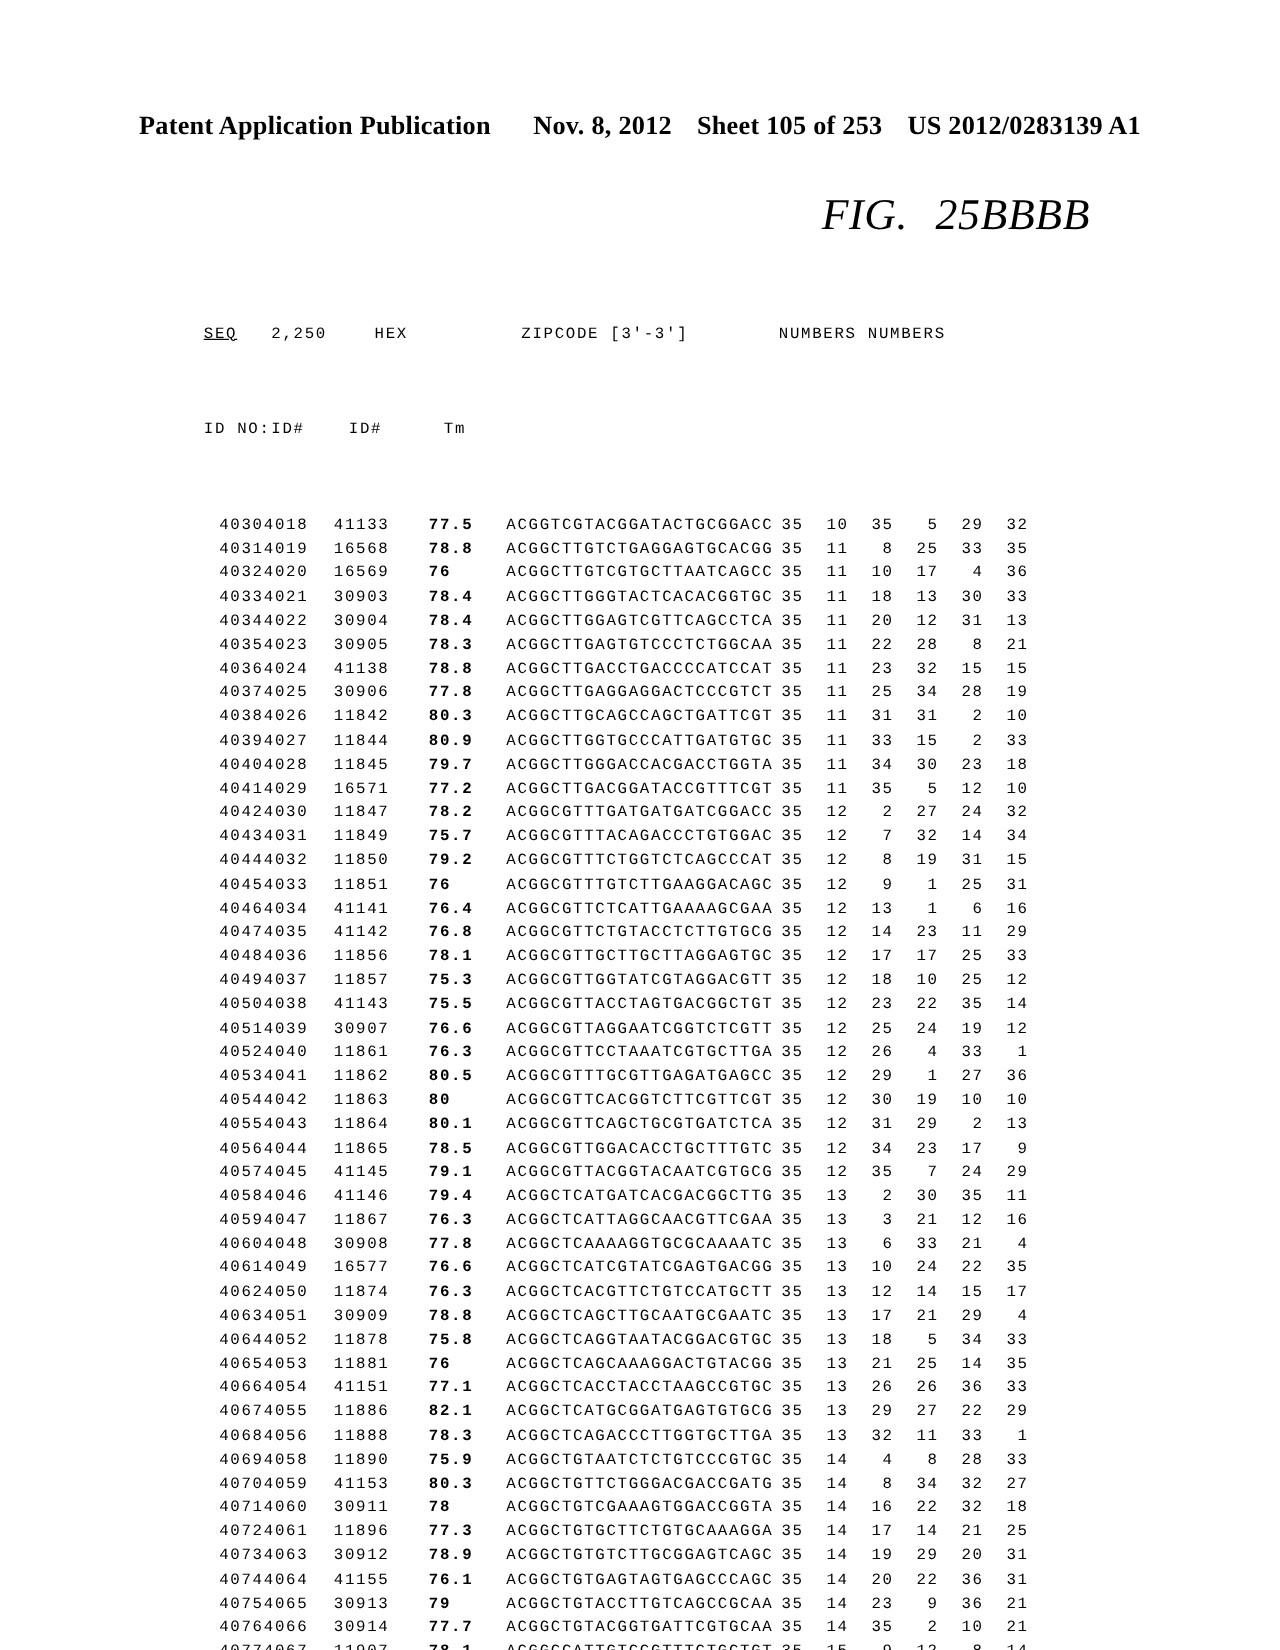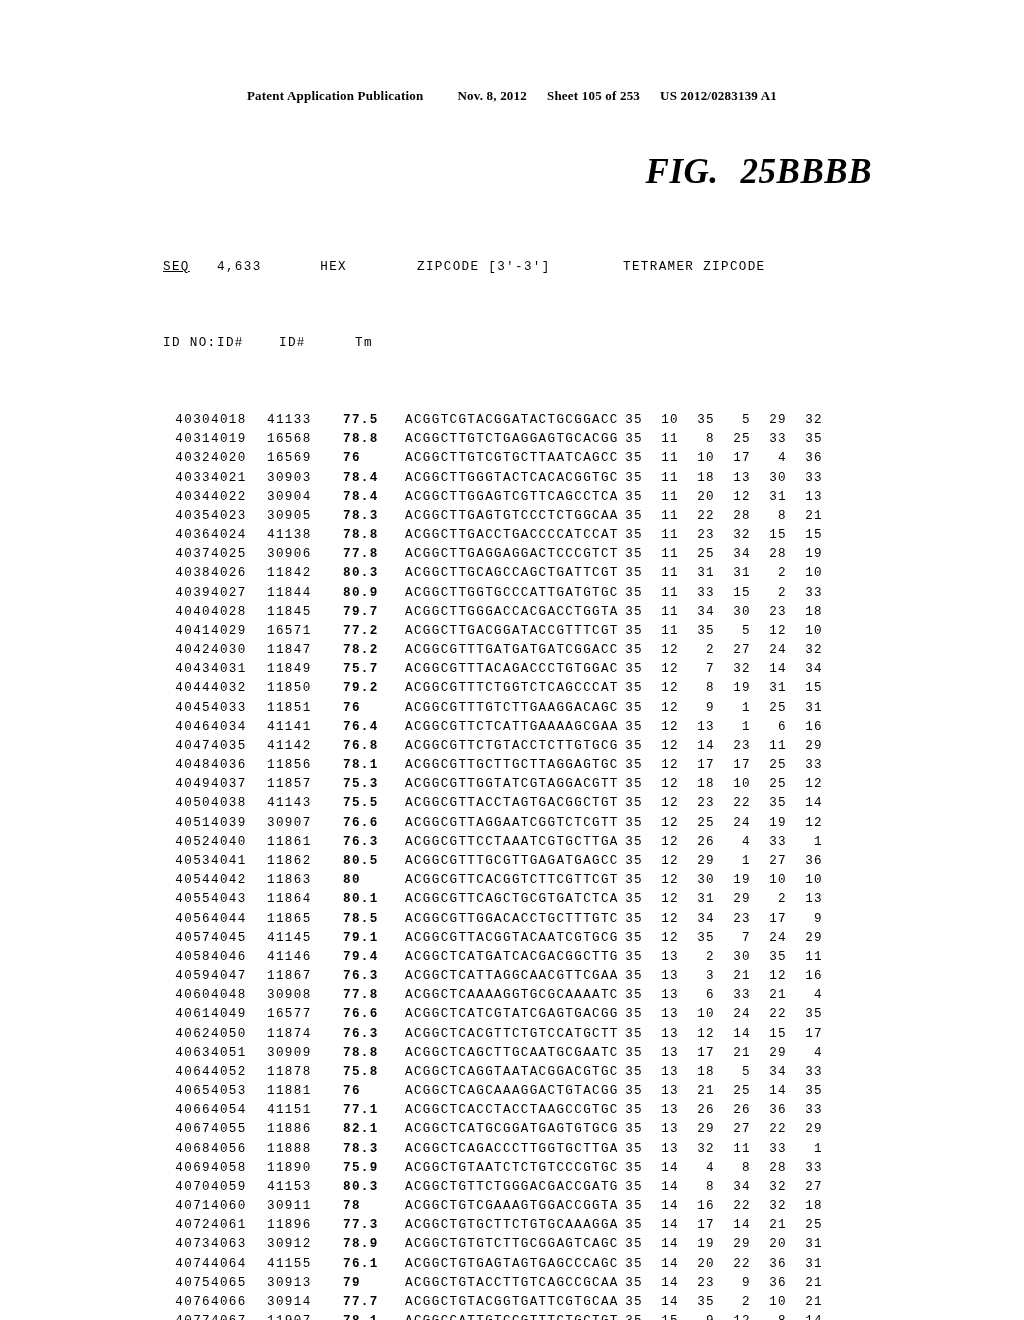--- a/index.html
+++ b/index.html
@@ -18,36 +18,36 @@
 
   
   #pub-header {
     position: absolute;
     left: 0;
     top: 88px;
     width: 1024px;
     text-align: center;
     font-family: "Liberation Serif", serif;
     font-weight: bold;
-    font-size: 13px;
+    font-size: 21px;
     letter-spacing: 0.2px;
     white-space: nowrap;
   }
   #pub-header .seg { display: inline-block; }
   #pub-header .gap-lg { display: inline-block; width: 34px; }
   #pub-header .gap-md { display: inline-block; width: 20px; }
 
   
   #fig-title {
     position: absolute;
     right: 152px;
     top: 152px;
     font-family: "Liberation Serif", serif;
     font-style: italic;
-    font-weight: bold;
+    font-weight: normal;
     font-size: 35px;
     letter-spacing: 0.5px;
     white-space: nowrap;
   }
   #fig-title .fignum { margin-left: 22px; }
 
   
   #seq-table {
     position: absolute;
     left: 163px;
@@ -69,37 +69,37 @@
   .c-id    { display: inline-block; width: 56px;  }
   .c-hex   { display: inline-block; width: 68px;  text-align: left; }
   .c-tm    { display: inline-block; width: 54px;  text-align: left;  padding-left: 8px; font-weight: bold;}
   .c-zip   { display: inline-block; width: 208px; text-align: center;  padding-left: 8px;}
   .c-tet   { display: inline-block; width: 30px;  text-align: right; }
   .c-tet-w { display: inline-block; width: 36px;  text-align: right; }
 
   
   .h-a { display: inline-block; width: 48px;  text-align: left; text-decoration: underline; }
   .h-b { display: inline-block; width: 56px;  text-align: left; padding-left: 6px;}
-  .h-c { display: inline-block; width: 68px;  text-align: right; padding-left: 6px;}
+  .h-c { display: inline-block; width: 68px;  text-align: center; padding-left: 6px;}
   .h-d { display: inline-block; width: 62px;  text-align: left; padding-left: 8px;}
   .h-e { display: inline-block; width: 206px; text-align: left; }
   .h-f { display: inline-block; text-align: left; }
 
   .h2-a { display: inline-block; width: 48px;  text-align: left; }
   .h2-b { display: inline-block; width: 56px;  text-align: left; padding-left: 6px;}
   .h2-c { display: inline-block; width: 68px;  text-align: left; padding-left: 6px;}
   .h2-d { display: inline-block; text-align: right; padding-left: 8px;}
 </style>
 </head>
 <body>
 
 <div id="pub-header"><span class="seg">Patent Application Publication</span><span class="gap-lg"></span><span class="seg">Nov. 8, 2012</span><span class="gap-md"></span><span class="seg">Sheet 105 of 253</span><span class="gap-md"></span><span class="seg">US 2012/0283139 A1</span></div>
 
 <div id="fig-title"><span>FIG.</span><span class="fignum">25BBBB</span></div>
 
 <div id="seq-table">
 
-  <div class="hdr-line"><span class="h-a">SEQ</span><span class="h-b">4,633</span><span class="h-c">HEX</span><span class="h-d"></span><span class="h-e">ZIPCODE [3'-3']</span><span class="h-f">TETRAMER ZIPCODE</span></div>
+  <div class="hdr-line"><span class="h-a">SEQ</span><span class="h-b">2,250</span><span class="h-c">HEX</span><span class="h-d"></span><span class="h-e">ZIPCODE [3'-3']</span><span class="h-f">NUMBERS NUMBERS</span></div>
 
   <div class="hdr-line"><span class="h2-a">ID NO:</span><span class="h2-b">ID#</span><span class="h2-c">ID#</span><span class="h2-d">Tm</span></div>
 
   <div id="rows-container"><div class="row"><span class="c-seq">4030</span><span class="c-id">4018</span><span class="c-hex">41133</span><span class="c-tm">77.5</span><span class="c-zip">ACGGTCGTACGGATACTGCGGACC</span><span class="c-tet">35</span><span class="c-tet-w">10</span><span class="c-tet-w">35</span><span class="c-tet-w">5</span><span class="c-tet-w">29</span><span class="c-tet-w">32</span></div><div class="row"><span class="c-seq">4031</span><span class="c-id">4019</span><span class="c-hex">16568</span><span class="c-tm">78.8</span><span class="c-zip">ACGGCTTGTCTGAGGAGTGCACGG</span><span class="c-tet">35</span><span class="c-tet-w">11</span><span class="c-tet-w">8</span><span class="c-tet-w">25</span><span class="c-tet-w">33</span><span class="c-tet-w">35</span></div><div class="row"><span class="c-seq">4032</span><span class="c-id">4020</span><span class="c-hex">16569</span><span class="c-tm">76</span><span class="c-zip">ACGGCTTGTCGTGCTTAATCAGCC</span><span class="c-tet">35</span><span class="c-tet-w">11</span><span class="c-tet-w">10</span><span class="c-tet-w">17</span><span class="c-tet-w">4</span><span class="c-tet-w">36</span></div><div class="row"><span class="c-seq">4033</span><span class="c-id">4021</span><span class="c-hex">30903</span><span class="c-tm">78.4</span><span class="c-zip">ACGGCTTGGGTACTCACACGGTGC</span><span class="c-tet">35</span><span class="c-tet-w">11</span><span class="c-tet-w">18</span><span class="c-tet-w">13</span><span class="c-tet-w">30</span><span class="c-tet-w">33</span></div><div class="row"><span class="c-seq">4034</span><span class="c-id">4022</span><span class="c-hex">30904</span><span class="c-tm">78.4</span><span class="c-zip">ACGGCTTGGAGTCGTTCAGCCTCA</span><span class="c-tet">35</span><span class="c-tet-w">11</span><span class="c-tet-w">20</span><span class="c-tet-w">12</span><span class="c-tet-w">31</span><span class="c-tet-w">13</span></div><div class="row"><span class="c-seq">4035</span><span class="c-id">4023</span><span class="c-hex">30905</span><span class="c-tm">78.3</span><span class="c-zip">ACGGCTTGAGTGTCCCTCTGGCAA</span><span class="c-tet">35</span><span class="c-tet-w">11</span><span class="c-tet-w">22</span><span class="c-tet-w">28</span><span class="c-tet-w">8</span><span class="c-tet-w">21</span></div><div class="row"><span class="c-seq">4036</span><span class="c-id">4024</span><span class="c-hex">41138</span><span class="c-tm">78.8</span><span class="c-zip">ACGGCTTGACCTGACCCCATCCAT</span><span class="c-tet">35</span><span class="c-tet-w">11</span><span class="c-tet-w">23</span><span class="c-tet-w">32</span><span class="c-tet-w">15</span><span class="c-tet-w">15</span></div><div class="row"><span class="c-seq">4037</span><span class="c-id">4025</span><span class="c-hex">30906</span><span class="c-tm">77.8</span><span class="c-zip">ACGGCTTGAGGAGGACTCCCGTCT</span><span class="c-tet">35</span><span class="c-tet-w">11</span><span class="c-tet-w">25</span><span class="c-tet-w">34</span><span class="c-tet-w">28</span><span class="c-tet-w">19</span></div><div class="row"><span class="c-seq">4038</span><span class="c-id">4026</span><span class="c-hex">11842</span><span class="c-tm">80.3</span><span class="c-zip">ACGGCTTGCAGCCAGCTGATTCGT</span><span class="c-tet">35</span><span class="c-tet-w">11</span><span class="c-tet-w">31</span><span class="c-tet-w">31</span><span class="c-tet-w">2</span><span class="c-tet-w">10</span></div><div class="row"><span class="c-seq">4039</span><span class="c-id">4027</span><span class="c-hex">11844</span><span class="c-tm">80.9</span><span class="c-zip">ACGGCTTGGTGCCCATTGATGTGC</span><span class="c-tet">35</span><span class="c-tet-w">11</span><span class="c-tet-w">33</span><span class="c-tet-w">15</span><span class="c-tet-w">2</span><span class="c-tet-w">33</span></div><div class="row"><span class="c-seq">4040</span><span class="c-id">4028</span><span class="c-hex">11845</span><span class="c-tm">79.7</span><span class="c-zip">ACGGCTTGGGACCACGACCTGGTA</span><span class="c-tet">35</span><span class="c-tet-w">11</span><span class="c-tet-w">34</span><span class="c-tet-w">30</span><span class="c-tet-w">23</span><span class="c-tet-w">18</span></div><div class="row"><span class="c-seq">4041</span><span class="c-id">4029</span><span class="c-hex">16571</span><span class="c-tm">77.2</span><span class="c-zip">ACGGCTTGACGGATACCGTTTCGT</span><span class="c-tet">35</span><span class="c-tet-w">11</span><span class="c-tet-w">35</span><span class="c-tet-w">5</span><span class="c-tet-w">12</span><span class="c-tet-w">10</span></div><div class="row"><span class="c-seq">4042</span><span class="c-id">4030</span><span class="c-hex">11847</span><span class="c-tm">78.2</span><span class="c-zip">ACGGCGTTTGATGATGATCGGACC</span><span class="c-tet">35</span><span class="c-tet-w">12</span><span class="c-tet-w">2</span><span class="c-tet-w">27</span><span class="c-tet-w">24</span><span class="c-tet-w">32</span></div><div class="row"><span class="c-seq">4043</span><span class="c-id">4031</span><span class="c-hex">11849</span><span class="c-tm">75.7</span><span class="c-zip">ACGGCGTTTACAGACCCTGTGGAC</span><span class="c-tet">35</span><span class="c-tet-w">12</span><span class="c-tet-w">7</span><span class="c-tet-w">32</span><span class="c-tet-w">14</span><span class="c-tet-w">34</span></div><div class="row"><span class="c-seq">4044</span><span class="c-id">4032</span><span class="c-hex">11850</span><span class="c-tm">79.2</span><span class="c-zip">ACGGCGTTTCTGGTCTCAGCCCAT</span><span class="c-tet">35</span><span class="c-tet-w">12</span><span class="c-tet-w">8</span><span class="c-tet-w">19</span><span class="c-tet-w">31</span><span class="c-tet-w">15</span></div><div class="row"><span class="c-seq">4045</span><span class="c-id">4033</span><span class="c-hex">11851</span><span class="c-tm">76</span><span class="c-zip">ACGGCGTTTGTCTTGAAGGACAGC</span><span class="c-tet">35</span><span class="c-tet-w">12</span><span class="c-tet-w">9</span><span class="c-tet-w">1</span><span class="c-tet-w">25</span><span class="c-tet-w">31</span></div><div class="row"><span class="c-seq">4046</span><span class="c-id">4034</span><span class="c-hex">41141</span><span class="c-tm">76.4</span><span class="c-zip">ACGGCGTTCTCATTGAAAAGCGAA</span><span class="c-tet">35</span><span class="c-tet-w">12</span><span class="c-tet-w">13</span><span class="c-tet-w">1</span><span class="c-tet-w">6</span><span class="c-tet-w">16</span></div><div class="row"><span class="c-seq">4047</span><span class="c-id">4035</span><span class="c-hex">41142</span><span class="c-tm">76.8</span><span class="c-zip">ACGGCGTTCTGTACCTCTTGTGCG</span><span class="c-tet">35</span><span class="c-tet-w">12</span><span class="c-tet-w">14</span><span class="c-tet-w">23</span><span class="c-tet-w">11</span><span class="c-tet-w">29</span></div><div class="row"><span class="c-seq">4048</span><span class="c-id">4036</span><span class="c-hex">11856</span><span class="c-tm">78.1</span><span class="c-zip">ACGGCGTTGCTTGCTTAGGAGTGC</span><span class="c-tet">35</span><span class="c-tet-w">12</span><span class="c-tet-w">17</span><span class="c-tet-w">17</span><span class="c-tet-w">25</span><span class="c-tet-w">33</span></div><div class="row"><span class="c-seq">4049</span><span class="c-id">4037</span><span class="c-hex">11857</span><span class="c-tm">75.3</span><span class="c-zip">ACGGCGTTGGTATCGTAGGACGTT</span><span class="c-tet">35</span><span class="c-tet-w">12</span><span class="c-tet-w">18</span><span class="c-tet-w">10</span><span class="c-tet-w">25</span><span class="c-tet-w">12</span></div><div class="row"><span class="c-seq">4050</span><span class="c-id">4038</span><span class="c-hex">41143</span><span class="c-tm">75.5</span><span class="c-zip">ACGGCGTTACCTAGTGACGGCTGT</span><span class="c-tet">35</span><span class="c-tet-w">12</span><span class="c-tet-w">23</span><span class="c-tet-w">22</span><span class="c-tet-w">35</span><span class="c-tet-w">14</span></div><div class="row"><span class="c-seq">4051</span><span class="c-id">4039</span><span class="c-hex">30907</span><span class="c-tm">76.6</span><span class="c-zip">ACGGCGTTAGGAATCGGTCTCGTT</span><span class="c-tet">35</span><span class="c-tet-w">12</span><span class="c-tet-w">25</span><span class="c-tet-w">24</span><span class="c-tet-w">19</span><span class="c-tet-w">12</span></div><div class="row"><span class="c-seq">4052</span><span class="c-id">4040</span><span class="c-hex">11861</span><span class="c-tm">76.3</span><span class="c-zip">ACGGCGTTCCTAAATCGTGCTTGA</span><span class="c-tet">35</span><span class="c-tet-w">12</span><span class="c-tet-w">26</span><span class="c-tet-w">4</span><span class="c-tet-w">33</span><span class="c-tet-w">1</span></div><div class="row"><span class="c-seq">4053</span><span class="c-id">4041</span><span class="c-hex">11862</span><span class="c-tm">80.5</span><span class="c-zip">ACGGCGTTTGCGTTGAGATGAGCC</span><span class="c-tet">35</span><span class="c-tet-w">12</span><span class="c-tet-w">29</span><span class="c-tet-w">1</span><span class="c-tet-w">27</span><span class="c-tet-w">36</span></div><div class="row"><span class="c-seq">4054</span><span class="c-id">4042</span><span class="c-hex">11863</span><span class="c-tm">80</span><span class="c-zip">ACGGCGTTCACGGTCTTCGTTCGT</span><span class="c-tet">35</span><span class="c-tet-w">12</span><span class="c-tet-w">30</span><span class="c-tet-w">19</span><span class="c-tet-w">10</span><span class="c-tet-w">10</span></div><div class="row"><span class="c-seq">4055</span><span class="c-id">4043</span><span class="c-hex">11864</span><span class="c-tm">80.1</span><span class="c-zip">ACGGCGTTCAGCTGCGTGATCTCA</span><span class="c-tet">35</span><span class="c-tet-w">12</span><span class="c-tet-w">31</span><span class="c-tet-w">29</span><span class="c-tet-w">2</span><span class="c-tet-w">13</span></div><div class="row"><span class="c-seq">4056</span><span class="c-id">4044</span><span class="c-hex">11865</span><span class="c-tm">78.5</span><span class="c-zip">ACGGCGTTGGACACCTGCTTTGTC</span><span class="c-tet">35</span><span class="c-tet-w">12</span><span class="c-tet-w">34</span><span class="c-tet-w">23</span><span class="c-tet-w">17</span><span class="c-tet-w">9</span></div><div class="row"><span class="c-seq">4057</span><span class="c-id">4045</span><span class="c-hex">41145</span><span class="c-tm">79.1</span><span class="c-zip">ACGGCGTTACGGTACAATCGTGCG</span><span class="c-tet">35</span><span class="c-tet-w">12</span><span class="c-tet-w">35</span><span class="c-tet-w">7</span><span class="c-tet-w">24</span><span class="c-tet-w">29</span></div><div class="row"><span class="c-seq">4058</span><span class="c-id">4046</span><span class="c-hex">41146</span><span class="c-tm">79.4</span><span class="c-zip">ACGGCTCATGATCACGACGGCTTG</span><span class="c-tet">35</span><span class="c-tet-w">13</span><span class="c-tet-w">2</span><span class="c-tet-w">30</span><span class="c-tet-w">35</span><span class="c-tet-w">11</span></div><div class="row"><span class="c-seq">4059</span><span class="c-id">4047</span><span class="c-hex">11867</span><span class="c-tm">76.3</span><span class="c-zip">ACGGCTCATTAGGCAACGTTCGAA</span><span class="c-tet">35</span><span class="c-tet-w">13</span><span class="c-tet-w">3</span><span class="c-tet-w">21</span><span class="c-tet-w">12</span><span class="c-tet-w">16</span></div><div class="row"><span class="c-seq">4060</span><span class="c-id">4048</span><span class="c-hex">30908</span><span class="c-tm">77.8</span><span class="c-zip">ACGGCTCAAAAGGTGCGCAAAATC</span><span class="c-tet">35</span><span class="c-tet-w">13</span><span class="c-tet-w">6</span><span class="c-tet-w">33</span><span class="c-tet-w">21</span><span class="c-tet-w">4</span></div><div class="row"><span class="c-seq">4061</span><span class="c-id">4049</span><span class="c-hex">16577</span><span class="c-tm">76.6</span><span class="c-zip">ACGGCTCATCGTATCGAGTGACGG</span><span class="c-tet">35</span><span class="c-tet-w">13</span><span class="c-tet-w">10</span><span class="c-tet-w">24</span><span class="c-tet-w">22</span><span class="c-tet-w">35</span></div><div class="row"><span class="c-seq">4062</span><span class="c-id">4050</span><span class="c-hex">11874</span><span class="c-tm">76.3</span><span class="c-zip">ACGGCTCACGTTCTGTCCATGCTT</span><span class="c-tet">35</span><span class="c-tet-w">13</span><span class="c-tet-w">12</span><span class="c-tet-w">14</span><span class="c-tet-w">15</span><span class="c-tet-w">17</span></div><div class="row"><span class="c-seq">4063</span><span class="c-id">4051</span><span class="c-hex">30909</span><span class="c-tm">78.8</span><span class="c-zip">ACGGCTCAGCTTGCAATGCGAATC</span><span class="c-tet">35</span><span class="c-tet-w">13</span><span class="c-tet-w">17</span><span class="c-tet-w">21</span><span class="c-tet-w">29</span><span class="c-tet-w">4</span></div><div class="row"><span class="c-seq">4064</span><span class="c-id">4052</span><span class="c-hex">11878</span><span class="c-tm">75.8</span><span class="c-zip">ACGGCTCAGGTAATACGGACGTGC</span><span class="c-tet">35</span><span class="c-tet-w">13</span><span class="c-tet-w">18</span><span class="c-tet-w">5</span><span class="c-tet-w">34</span><span class="c-tet-w">33</span></div><div class="row"><span class="c-seq">4065</span><span class="c-id">4053</span><span class="c-hex">11881</span><span class="c-tm">76</span><span class="c-zip">ACGGCTCAGCAAAGGACTGTACGG</span><span class="c-tet">35</span><span class="c-tet-w">13</span><span class="c-tet-w">21</span><span class="c-tet-w">25</span><span class="c-tet-w">14</span><span class="c-tet-w">35</span></div><div class="row"><span class="c-seq">4066</span><span class="c-id">4054</span><span class="c-hex">41151</span><span class="c-tm">77.1</span><span class="c-zip">ACGGCTCACCTACCTAAGCCGTGC</span><span class="c-tet">35</span><span class="c-tet-w">13</span><span class="c-tet-w">26</span><span class="c-tet-w">26</span><span class="c-tet-w">36</span><span class="c-tet-w">33</span></div><div class="row"><span class="c-seq">4067</span><span class="c-id">4055</span><span class="c-hex">11886</span><span class="c-tm">82.1</span><span class="c-zip">ACGGCTCATGCGGATGAGTGTGCG</span><span class="c-tet">35</span><span class="c-tet-w">13</span><span class="c-tet-w">29</span><span class="c-tet-w">27</span><span class="c-tet-w">22</span><span class="c-tet-w">29</span></div><div class="row"><span class="c-seq">4068</span><span class="c-id">4056</span><span class="c-hex">11888</span><span class="c-tm">78.3</span><span class="c-zip">ACGGCTCAGACCCTTGGTGCTTGA</span><span class="c-tet">35</span><span class="c-tet-w">13</span><span class="c-tet-w">32</span><span class="c-tet-w">11</span><span class="c-tet-w">33</span><span class="c-tet-w">1</span></div><div class="row"><span class="c-seq">4069</span><span class="c-id">4058</span><span class="c-hex">11890</span><span class="c-tm">75.9</span><span class="c-zip">ACGGCTGTAATCTCTGTCCCGTGC</span><span class="c-tet">35</span><span class="c-tet-w">14</span><span class="c-tet-w">4</span><span class="c-tet-w">8</span><span class="c-tet-w">28</span><span class="c-tet-w">33</span></div><div class="row"><span class="c-seq">4070</span><span class="c-id">4059</span><span class="c-hex">41153</span><span class="c-tm">80.3</span><span class="c-zip">ACGGCTGTTCTGGGACGACCGATG</span><span class="c-tet">35</span><span class="c-tet-w">14</span><span class="c-tet-w">8</span><span class="c-tet-w">34</span><span class="c-tet-w">32</span><span class="c-tet-w">27</span></div><div class="row"><span class="c-seq">4071</span><span class="c-id">4060</span><span class="c-hex">30911</span><span class="c-tm">78</span><span class="c-zip">ACGGCTGTCGAAAGTGGACCGGTA</span><span class="c-tet">35</span><span class="c-tet-w">14</span><span class="c-tet-w">16</span><span class="c-tet-w">22</span><span class="c-tet-w">32</span><span class="c-tet-w">18</span></div><div class="row"><span class="c-seq">4072</span><span class="c-id">4061</span><span class="c-hex">11896</span><span class="c-tm">77.3</span><span class="c-zip">ACGGCTGTGCTTCTGTGCAAAGGA</span><span class="c-tet">35</span><span class="c-tet-w">14</span><span class="c-tet-w">17</span><span class="c-tet-w">14</span><span class="c-tet-w">21</span><span class="c-tet-w">25</span></div><div class="row"><span class="c-seq">4073</span><span class="c-id">4063</span><span class="c-hex">30912</span><span class="c-tm">78.9</span><span class="c-zip">ACGGCTGTGTCTTGCGGAGTCAGC</span><span class="c-tet">35</span><span class="c-tet-w">14</span><span class="c-tet-w">19</span><span class="c-tet-w">29</span><span class="c-tet-w">20</span><span class="c-tet-w">31</span></div><div class="row"><span class="c-seq">4074</span><span class="c-id">4064</span><span class="c-hex">41155</span><span class="c-tm">76.1</span><span class="c-zip">ACGGCTGTGAGTAGTGAGCCCAGC</span><span class="c-tet">35</span><span class="c-tet-w">14</span><span class="c-tet-w">20</span><span class="c-tet-w">22</span><span class="c-tet-w">36</span><span class="c-tet-w">31</span></div><div class="row"><span class="c-seq">4075</span><span class="c-id">4065</span><span class="c-hex">30913</span><span class="c-tm">79</span><span class="c-zip">ACGGCTGTACCTTGTCAGCCGCAA</span><span class="c-tet">35</span><span class="c-tet-w">14</span><span class="c-tet-w">23</span><span class="c-tet-w">9</span><span class="c-tet-w">36</span><span class="c-tet-w">21</span></div><div class="row"><span class="c-seq">4076</span><span class="c-id">4066</span><span class="c-hex">30914</span><span class="c-tm">77.7</span><span class="c-zip">ACGGCTGTACGGTGATTCGTGCAA</span><span class="c-tet">35</span><span class="c-tet-w">14</span><span class="c-tet-w">35</span><span class="c-tet-w">2</span><span class="c-tet-w">10</span><span class="c-tet-w">21</span></div><div class="row"><span class="c-seq">4077</span><span class="c-id">4067</span><span class="c-hex">11907</span><span class="c-tm">78.1</span><span class="c-zip">ACGGCCATTGTCCGTTTCTGCTGT</span><span class="c-tet">35</span><span class="c-tet-w">15</span><span class="c-tet-w">9</span><span class="c-tet-w">12</span><span class="c-tet-w">8</span><span class="c-tet-w">14</span></div></div>
 </div>
 
 </body></html>

